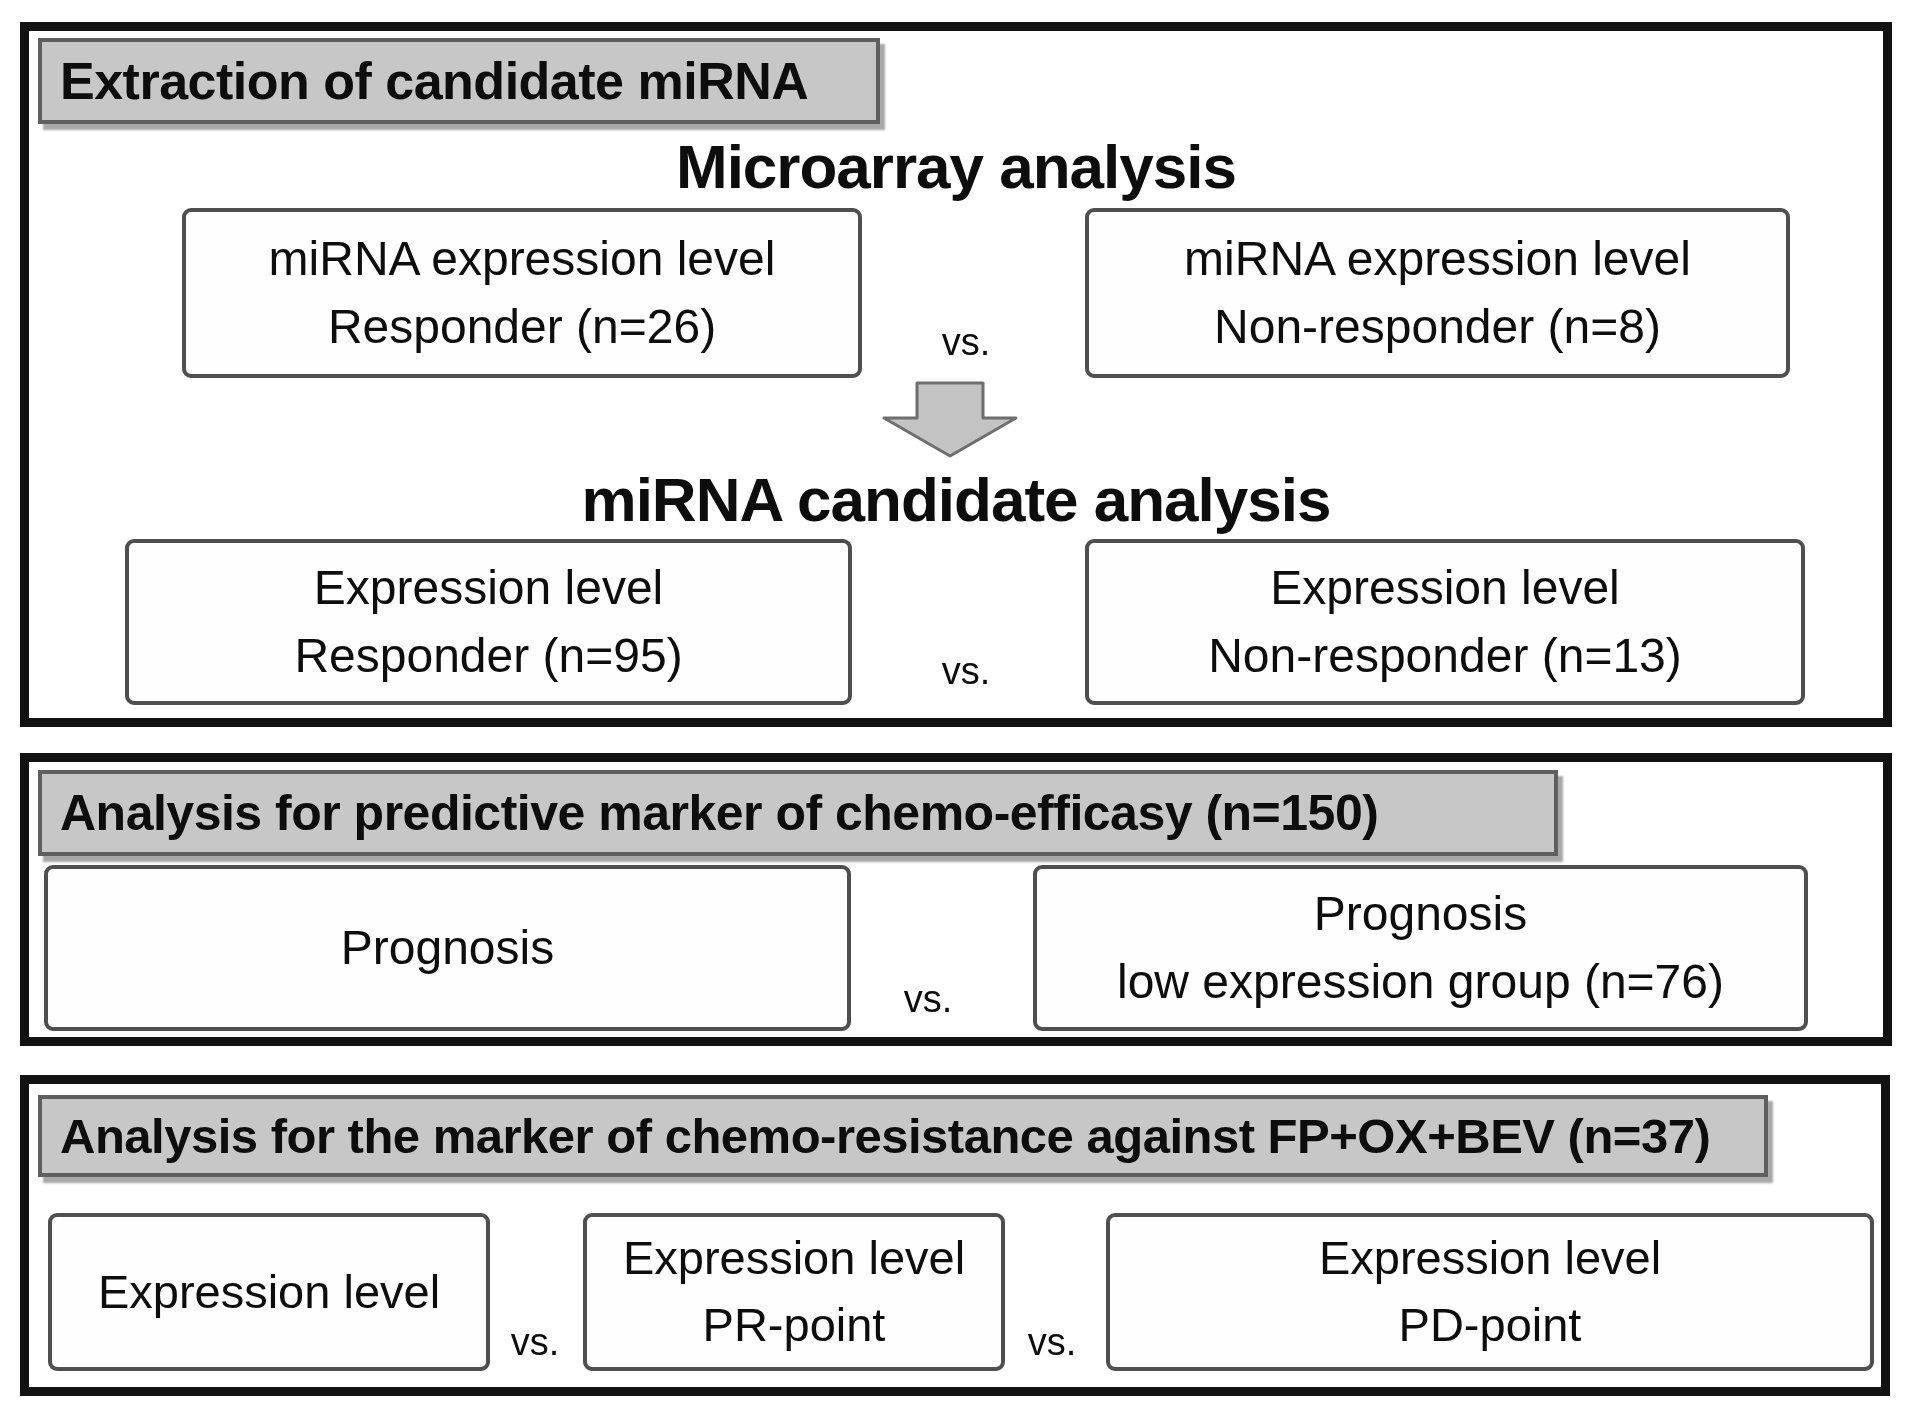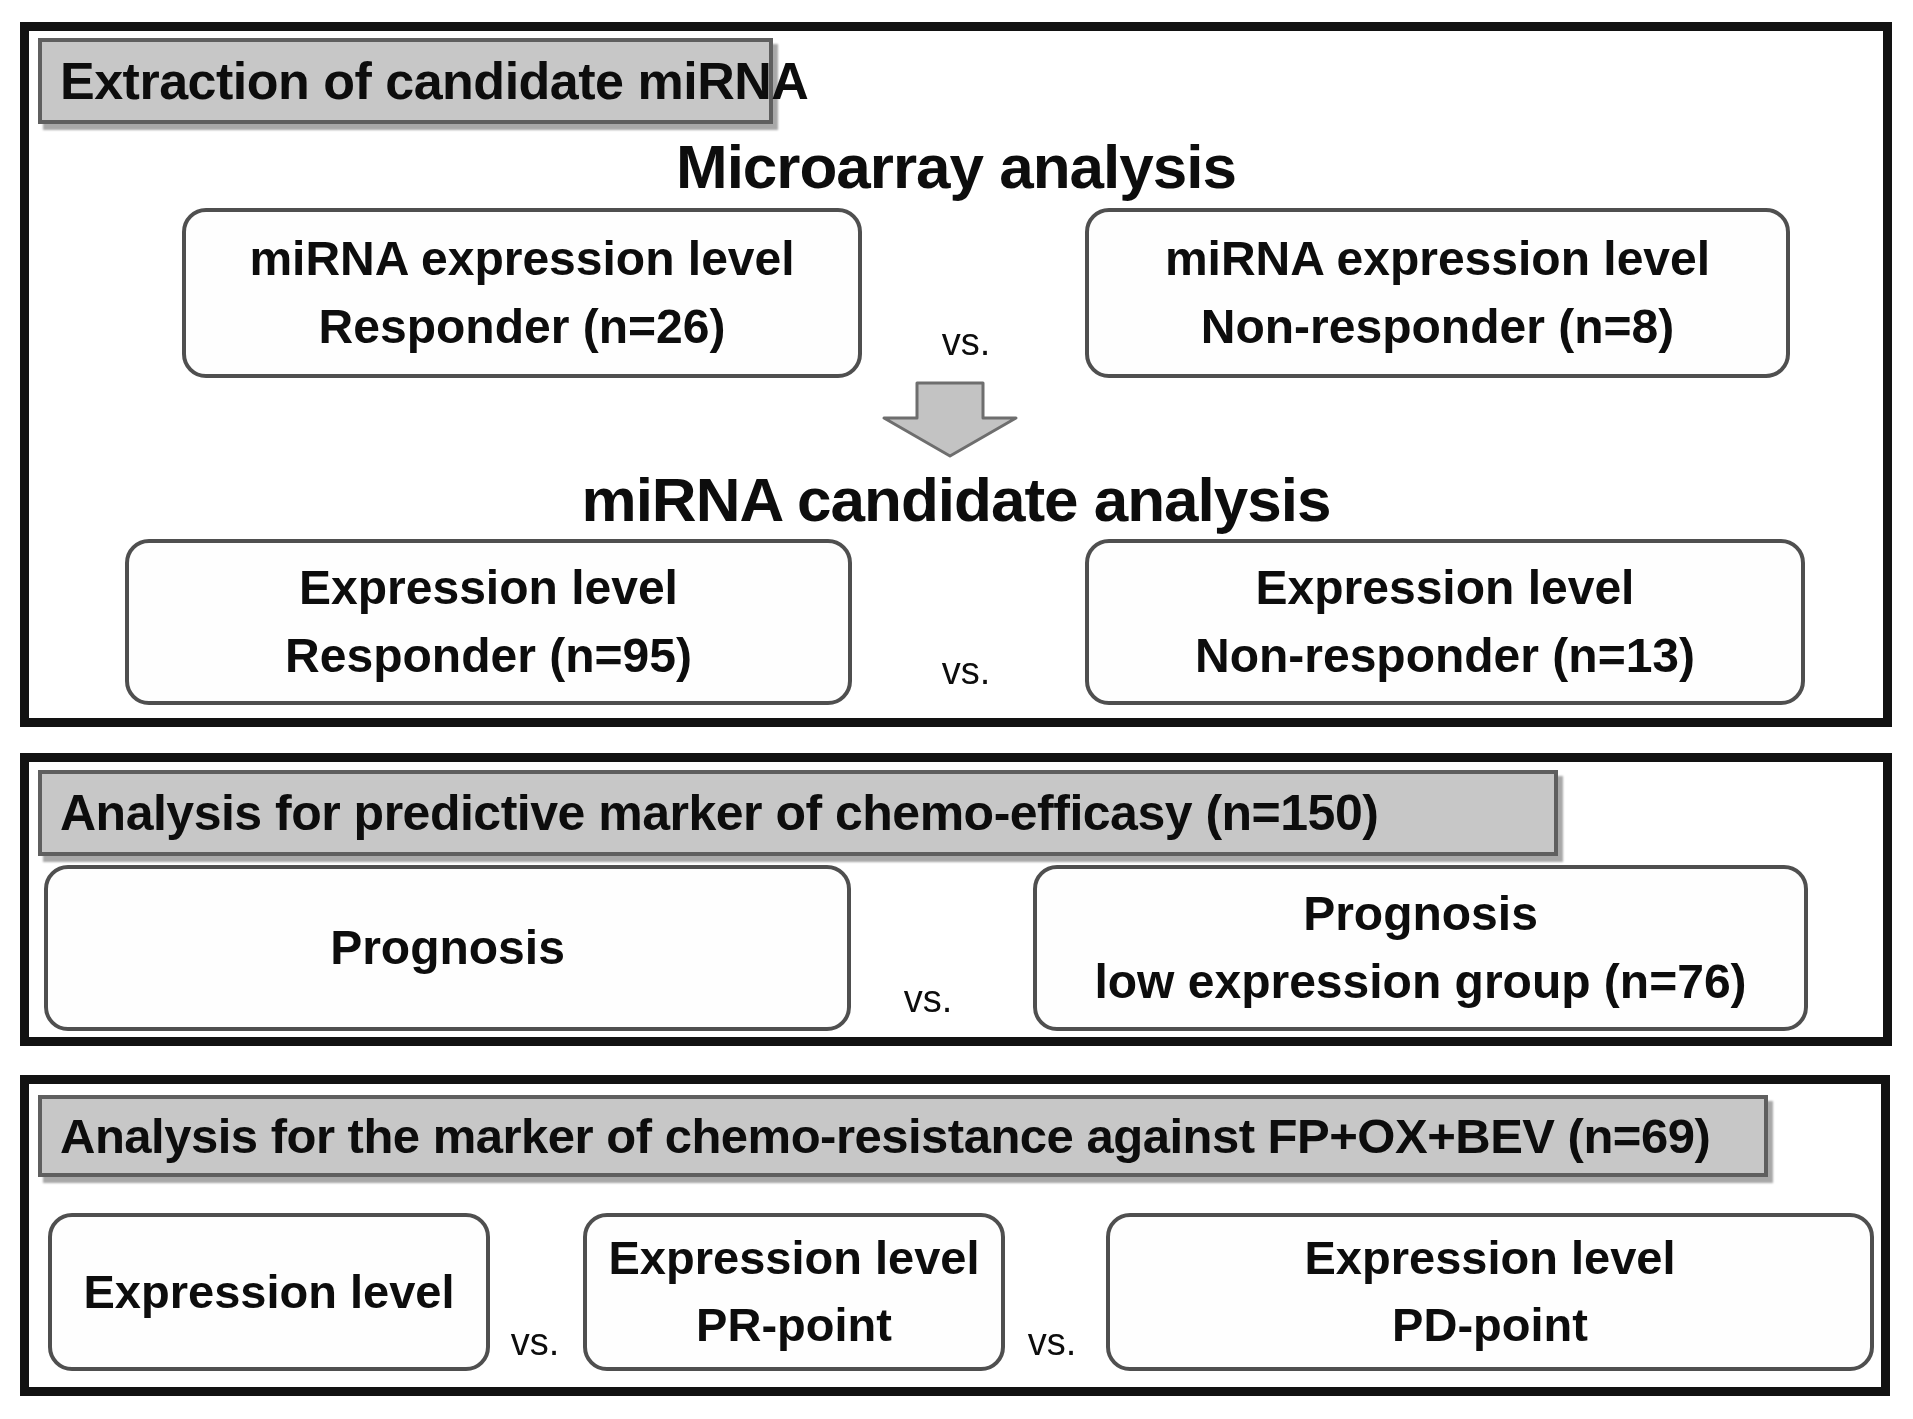--- a/index.html
+++ b/index.html
@@ -45,44 +45,43 @@
     position:absolute;left:0;width:100%;
     text-align:center;
     font-size:62px;font-weight:bold;
     letter-spacing:-1px;
     white-space:nowrap;
   }
   .rbox{
     position:absolute;
     background:#fefefe;
     border:4px solid var(--box-border);
-    border-radius:24px;
+    border-radius:9px;
     display:flex;flex-direction:column;
     align-items:center;justify-content:center;
     text-align:center;
     font-size:48px;
     line-height:1.42;
     white-space:nowrap;
-    font-weight:bold;
   }
   .vs{
     position:absolute;
     transform:translate(-50%,-50%);
     font-size:38px;
     white-space:nowrap;
     margin-top:48px;
   }
   .arrow-wrap{position:absolute;line-height:0;}
 </style>
 </head>
 <body>
 
 <section class="panel" id="panel-extraction">
 
-  <div class="gray-header" style="left:9px;top:7px;width:735px;height:86px;font-size:52px;">
+  <div class="gray-header" style="left:9px;top:7px;width:842px;height:86px;font-size:52px;">
     <span>Extraction of candidate miRNA</span>
   </div>
 
   <h2 class="big-title" style="top:100px;">Microarray analysis</h2>
 
   <div class="rbox" style="left:153px;top:177px;width:680px;height:170px;">
     <div>miRNA expression level</div>
     <div>Responder (n=26)</div>
   </div>
 
@@ -128,21 +127,21 @@
 
   <div class="rbox" style="left:1004px;top:103px;width:775px;height:166px;">
     <div>Prognosis</div>
     <div>low expression group (n=76)</div>
   </div>
 </section>
 
 <section class="panel" id="panel-resistance">
 
   <div class="gray-header" style="left:9px;top:11px;width:1730px;height:82px;font-size:49px;">
-    <span>Analysis for the marker of chemo-resistance against FP+OX+BEV (n=69)</span>
+    <span>Analysis for the marker of chemo-resistance against FP+OX+BEV (n=37)</span>
   </div>
 
   <div class="rbox" style="left:19px;top:129px;width:442px;height:158px;font-size:47px;">
     <div>Expression level</div>
   </div>
 
   <span class="vs" style="left:506px;top:210px;">vs.</span>
 
   <div class="rbox" style="left:554px;top:129px;width:422px;height:158px;font-size:47px;">
     <div>Expression level</div>

